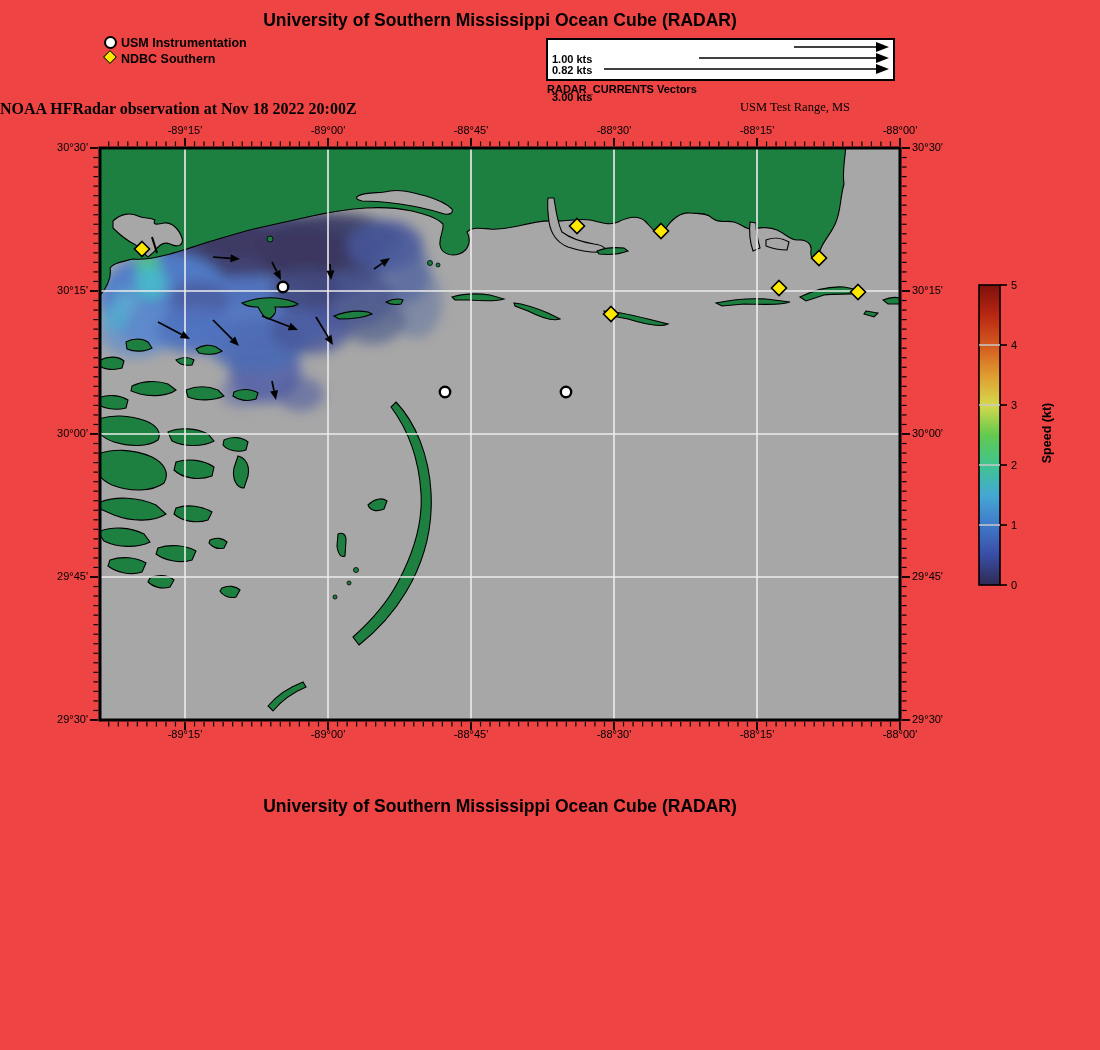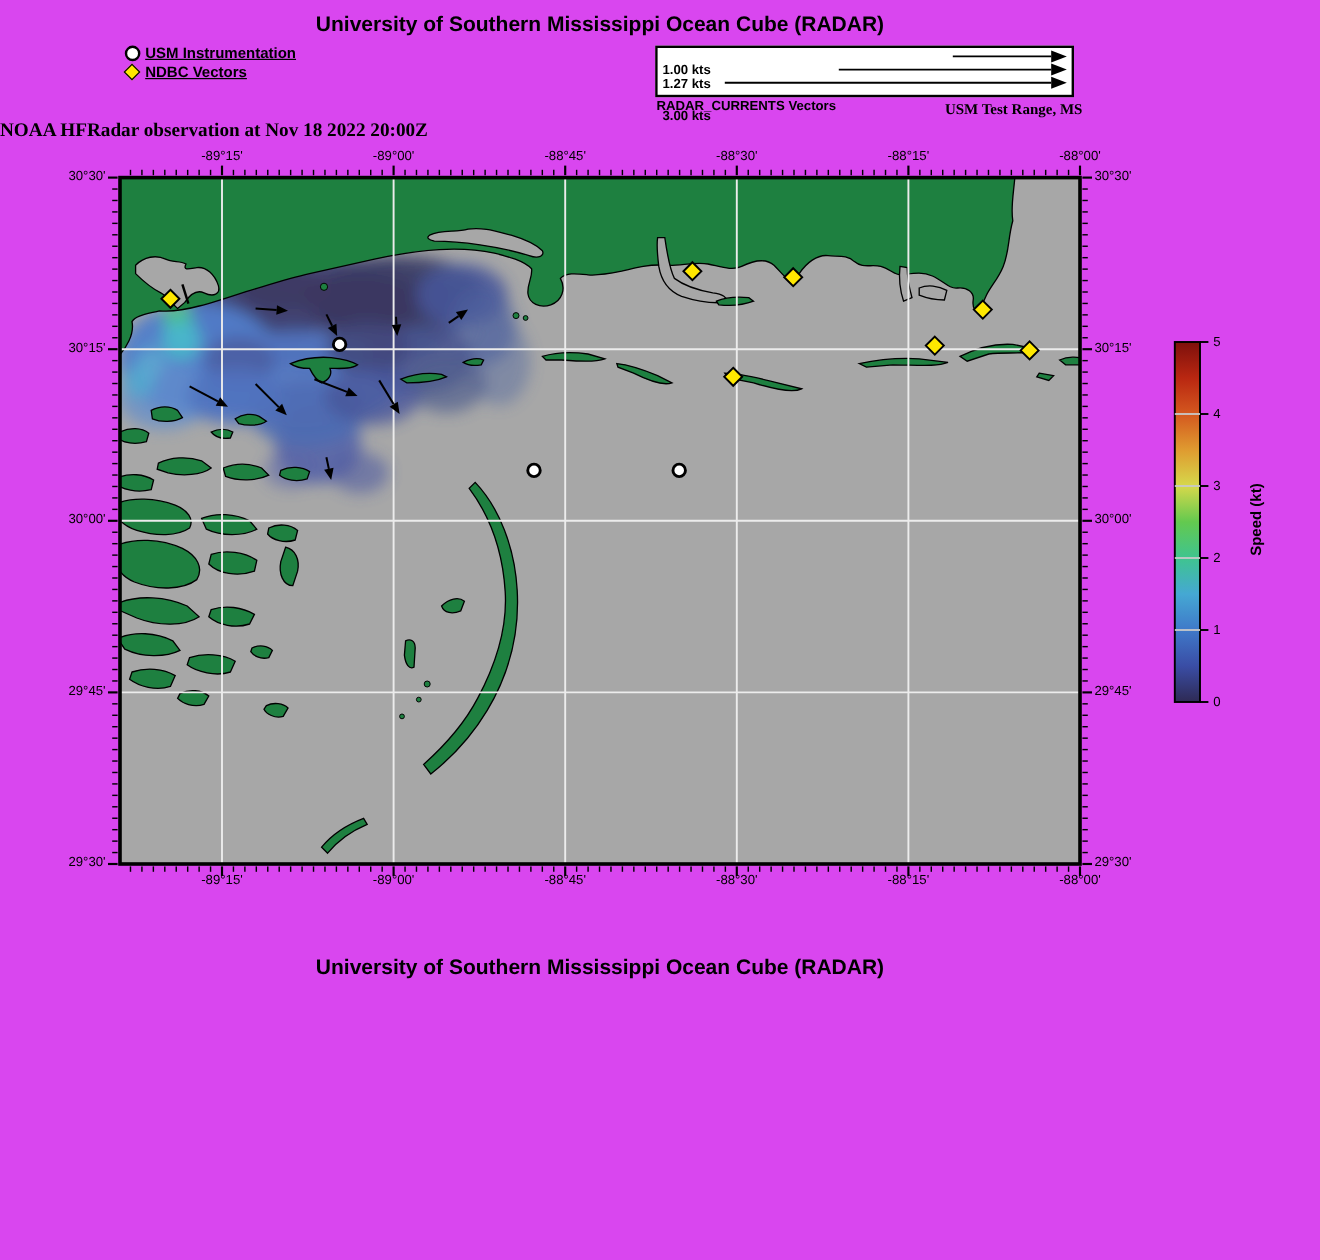--- a/index.html
+++ b/index.html
@@ -1,26 +1,26 @@
 <!DOCTYPE html>
 <html><head>
 <meta charset="utf-8">
 <style>
   html,body{margin:0;padding:0;background:#ffffff;}
-  #page{position:relative;width:1100px;height:1050px;background:#d946ef;overflow:hidden;
+  #page{position:relative;width:1100px;height:1050px;background:#ef4444;overflow:hidden;
         font-family:"Liberation Sans",sans-serif;color:#000;}
   .abs{position:absolute;}
   #top-title{left:0;top:10px;width:1000px;text-align:center;font-size:17.5px;font-weight:bold;}
   #bottom-title{left:0;top:796px;width:1000px;text-align:center;font-size:17.5px;font-weight:bold;}
   #subtitle{left:0;top:100px;width:1000px;font-size:16px;font-weight:bold;
             font-family:"Liberation Serif",serif;}
-  #range-label{left:740px;top:84px;width:162px;text-align:right;font-size:12.5px;font-weight:bold;
+  #range-label{left:740px;top:100px;width:162px;font-size:12.5px;font-weight:normal;
             font-family:"Liberation Serif",serif;}
   #legend{left:104px;top:36px;}
-  .legend-row{display:flex;align-items:center;height:16px;text-decoration:underline;}
+  .legend-row{display:flex;align-items:flex-start;height:16px;}
   .legend-sym{width:17px;display:flex;justify-content:flex-start;align-items:center;}
   .legend-circle{width:9px;height:9px;border:2px solid #000;border-radius:50%;background:#fff;}
   .legend-diamond{width:8px;height:8px;border:1.6px solid #000;background:#ffe800;transform:rotate(45deg);margin-left:1px;}
   .legend-label{font-size:12.5px;font-weight:bold;line-height:15px;}
   #scale-box{left:546px;top:38px;width:345px;height:39px;border:2px solid #000;background:#fff;}
   .scale-row-label{position:absolute;left:4px;font-size:11px;font-weight:bold;line-height:11px;margin-top:12px;}
   #scale-caption{left:547px;top:83px;font-size:11px;font-weight:bold;}
   .tick-label{position:absolute;font-size:11px;line-height:13px;white-space:nowrap;}
   .cb-num{position:absolute;font-size:11px;line-height:12px;}
   #cb-label{left:988px;top:425px;width:120px;height:16px;text-align:center;font-size:12.5px;
@@ -38,41 +38,41 @@
     <div class="legend-row">
       <span class="legend-sym">
           <span class="legend-circle"></span>
         </span>
       <span class="legend-label">USM Instrumentation</span>
     </div>
     <div class="legend-row">
       <span class="legend-sym">
           <span class="legend-diamond"></span>
         </span>
-      <span class="legend-label">NDBC Vectors</span>
+      <span class="legend-label">NDBC Southern</span>
     </div>
   </div>
 
   <div id="scale-box" class="abs">
       <svg width="345" height="39">
         <g>
           <line x1="246" y1="7" x2="328" y2="7" stroke="#000" stroke-width="1.6"></line>
           <polygon points="341,7 328,2 328,12" fill="#000"></polygon>
         </g>
         <g>
           <line x1="151" y1="18" x2="328" y2="18" stroke="#000" stroke-width="1.6"></line>
           <polygon points="341,18 328,13 328,23" fill="#000"></polygon>
         </g>
         <g>
           <line x1="56" y1="29" x2="328" y2="29" stroke="#000" stroke-width="1.6"></line>
           <polygon points="341,29 328,24 328,34" fill="#000"></polygon>
         </g>
       </svg>
       <div class="scale-row-label" style="top: 2px;">1.00 kts</div>
-      <div class="scale-row-label" style="top: 13px;">1.27 kts</div>
+      <div class="scale-row-label" style="top: 13px;">0.82 kts</div>
       <div class="scale-row-label" style="top: 40px;">3.00 kts</div>
     </div>
   <div id="scale-caption" class="abs">RADAR_CURRENTS Vectors</div>
 
   <div id="subtitle" class="abs">NOAA HFRadar observation at Nov 18 2022 20:00Z</div>
   <div id="range-label" class="abs">USM Test Range, MS</div>
 
   <svg id="map-svg" width="1100" height="1050" viewBox="0 0 1100 1050">
       <defs>
         <clipPath id="mapclip">

